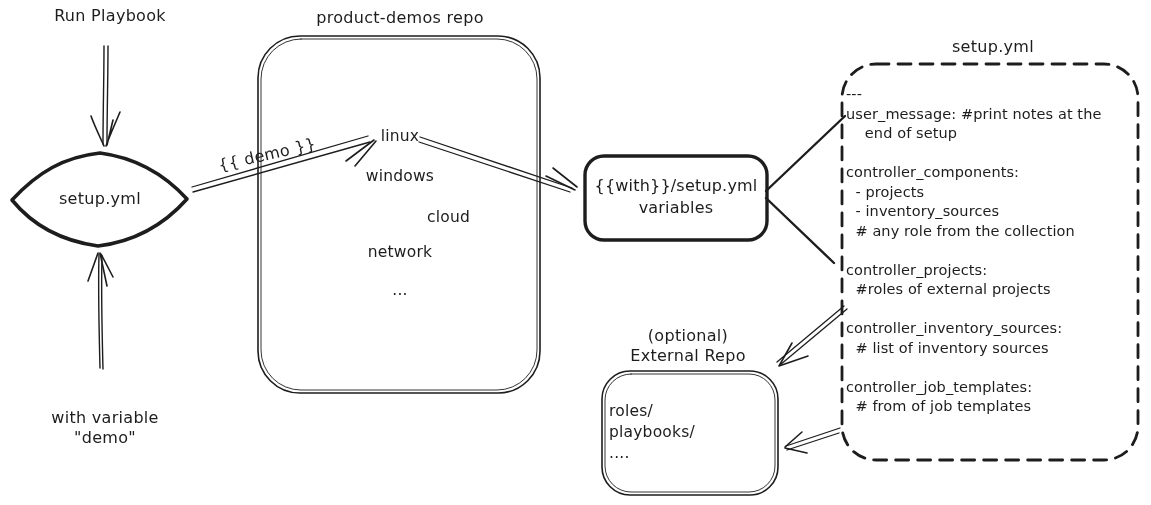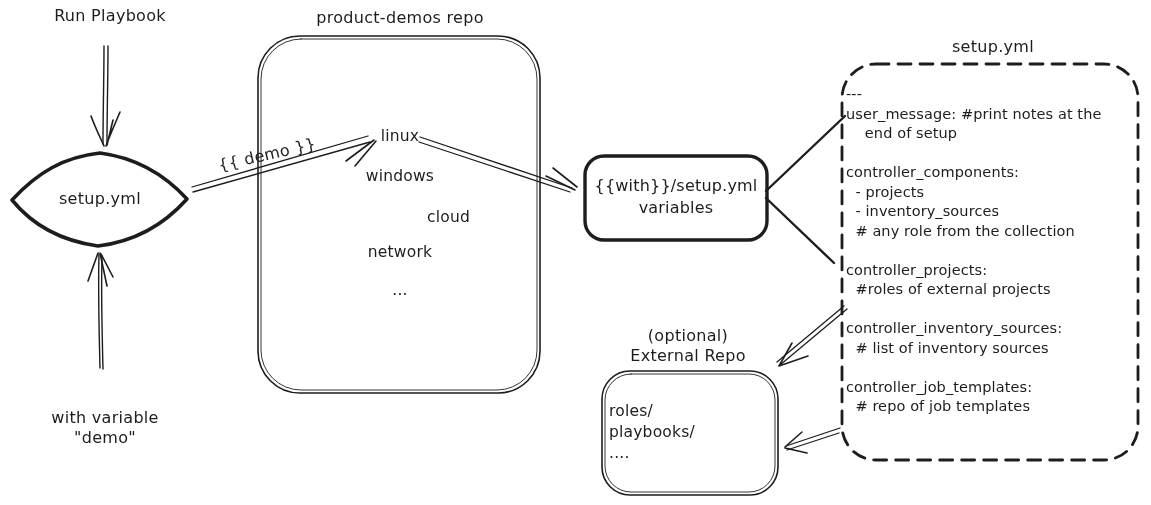--- a/index.html
+++ b/index.html
@@ -122,21 +122,21 @@
     <div class="yaml-line">  - inventory_sources</div>
     <div class="yaml-line">  # any role from the collection</div>
     <div class="yaml-line"></div>
     <div class="yaml-line">controller_projects:</div>
     <div class="yaml-line">  #roles of external projects</div>
     <div class="yaml-line"></div>
     <div class="yaml-line">controller_inventory_sources:</div>
     <div class="yaml-line">  # list of inventory sources</div>
     <div class="yaml-line"></div>
     <div class="yaml-line">controller_job_templates:</div>
-    <div class="yaml-line">  # repo of job templates</div>
+    <div class="yaml-line">  # from of job templates</div>
   </div>
 
   <div class="txt t16 center label-extrepo">
     <div>(optional)</div>
     <div>External Repo</div>
   </div>
 
   <div class="ext-items">
     <div>roles/</div>
     <div>playbooks/</div>

